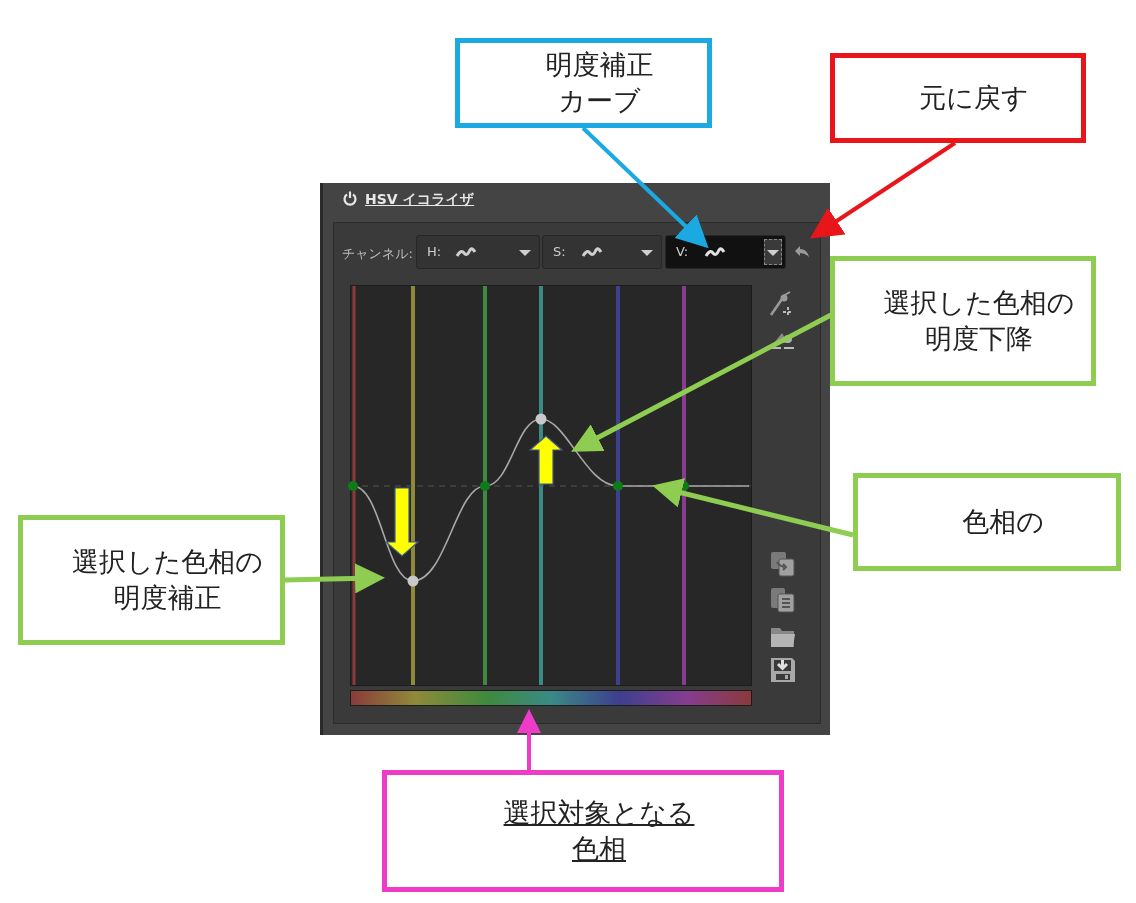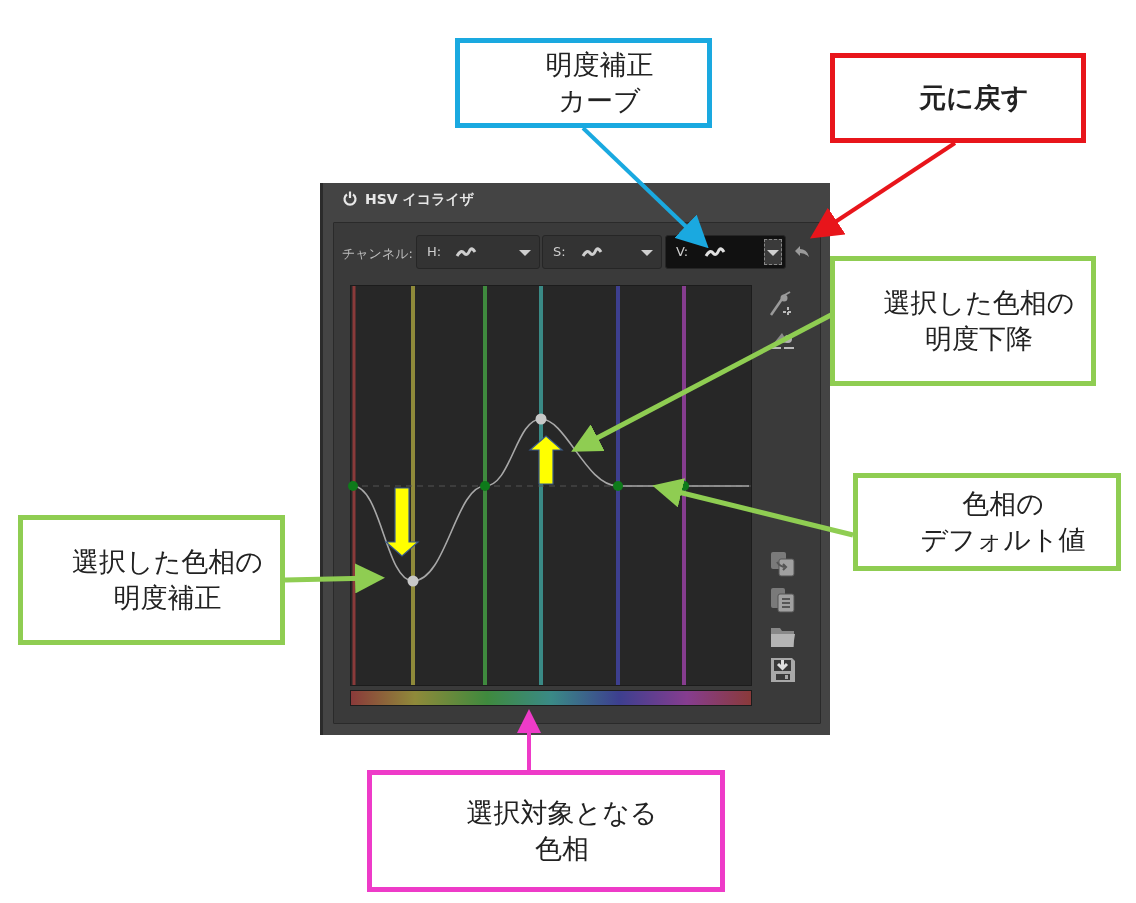--- a/index.html
+++ b/index.html
@@ -1,20 +1,20 @@
 <!DOCTYPE html>
 <html><head>
 <meta charset="utf-8">
 <style>
   html,body{margin:0;padding:0;}
   body{width:1136px;height:903px;background:#ffffff;position:relative;overflow:hidden;font-family:"DejaVu Sans","Liberation Sans",sans-serif;}
   .callout{position:absolute;box-sizing:border-box;background:#fff;display:flex;flex-direction:column;align-items:center;justify-content:center;color:#222;font-size:27px;line-height:36px;text-align:center;font-weight:300;padding-left:32px;}
   .callout span{display:block;white-space:nowrap;}
   #panel{position:absolute;left:320px;top:183px;width:510px;height:552px;background:#444444;border-left:3px solid #2b2b2b;box-sizing:border-box;}
-  #panel-title{position:absolute;left:20px;top:8px;color:#e8e8e8;font-size:14px;font-weight:bold;display:flex;align-items:center;gap:8px;}
+  #panel-title{position:absolute;left:20px;top:8px;color:#e8e8e8;font-size:14px;font-weight:bold;display:flex;align-items:center;gap:8px;text-decoration:underline;}
   #inner{position:absolute;left:10px;top:39px;width:488px;height:502px;background:#3a3a3a;border:1px solid #2a2a2a;border-radius:1px;box-sizing:border-box;}
   #channel-label{position:absolute;left:8px;top:22px;color:#bdbdbd;font-size:13px;}
   .dd{position:absolute;top:12px;height:34px;background:#333;border:1px solid #262626;border-radius:3px;box-sizing:border-box;color:#cfcfcf;font-size:13px;}
   .dd .lbl{position:absolute;left:10px;top:8px;}
   .dd .curve{position:absolute;left:38px;top:9px;}
   .dd .arrow{position:absolute;right:8px;top:14px;width:0;height:0;border-left:6px solid transparent;border-right:6px solid transparent;border-top:6px solid #cfcfcf;}
   .dd.active{background:#111;}
   .dd.active .arrowbox{position:absolute;right:3px;top:3px;width:18px;height:26px;border:1px dashed #888;background:#3a3a3a;box-sizing:border-box;}
   .dd.active .arrowbox .arrow{right:2px;top:10px;}
   #undo{position:absolute;left:459px;top:21px;}
@@ -24,36 +24,35 @@
   svg{overflow:visible;}
   #overlay{position:absolute;left:0;top:0;width:1136px;height:903px;pointer-events:none;}
 </style>
 </head>
 <body>
 
 <div class="callout" style="left:455px;top:38px;width:257px;height:90px;border:5px solid #1aa9e0;">
   <span>明度補正</span>
   <span>カーブ</span>
 </div>
-<div class="callout" style="left:830px;top:53px;width:256px;height:90px;border:5px solid #e8151b;font-weight:bold;">
+<div class="callout" style="left:830px;top:53px;width:256px;height:90px;border:5px solid #e8151b;">
   <span>元に戻す</span>
 </div>
 <div class="callout" style="left:830px;top:256px;width:266px;height:130px;border:5px solid #8fcd52;">
   <span>選択した色相の</span>
   <span>明度下降</span>
 </div>
 <div class="callout" style="left:853px;top:473px;width:268px;height:98px;border:5px solid #8fcd52;">
   <span>色相の</span>
-  <span>デフォルト値</span>
 </div>
 <div class="callout" style="left:18px;top:515px;width:267px;height:130px;border:5px solid #8fcd52;">
   <span>選択した色相の</span>
   <span>明度補正</span>
 </div>
-<div class="callout" style="left:367px;top:770px;width:358px;height:122px;border:5px solid #ee3bc8;">
+<div class="callout" style="left:382px;top:770px;width:402px;height:122px;border:5px solid #ee3bc8;text-decoration:underline;">
   <span>選択対象となる</span>
   <span>色相</span>
 </div>
 
 <div id="panel">
   <div id="panel-title">
     <span>
       <svg width="14" height="15" viewBox="0 0 14 15">
           <path d="M4 3.5 A5.5 5.5 0 1 0 10 3.5" fill="none" stroke="#e8e8e8" stroke-width="2.2"></path>
           <line x1="7" y1="0.5" x2="7" y2="7" stroke="#e8e8e8" stroke-width="2.2"></line>

